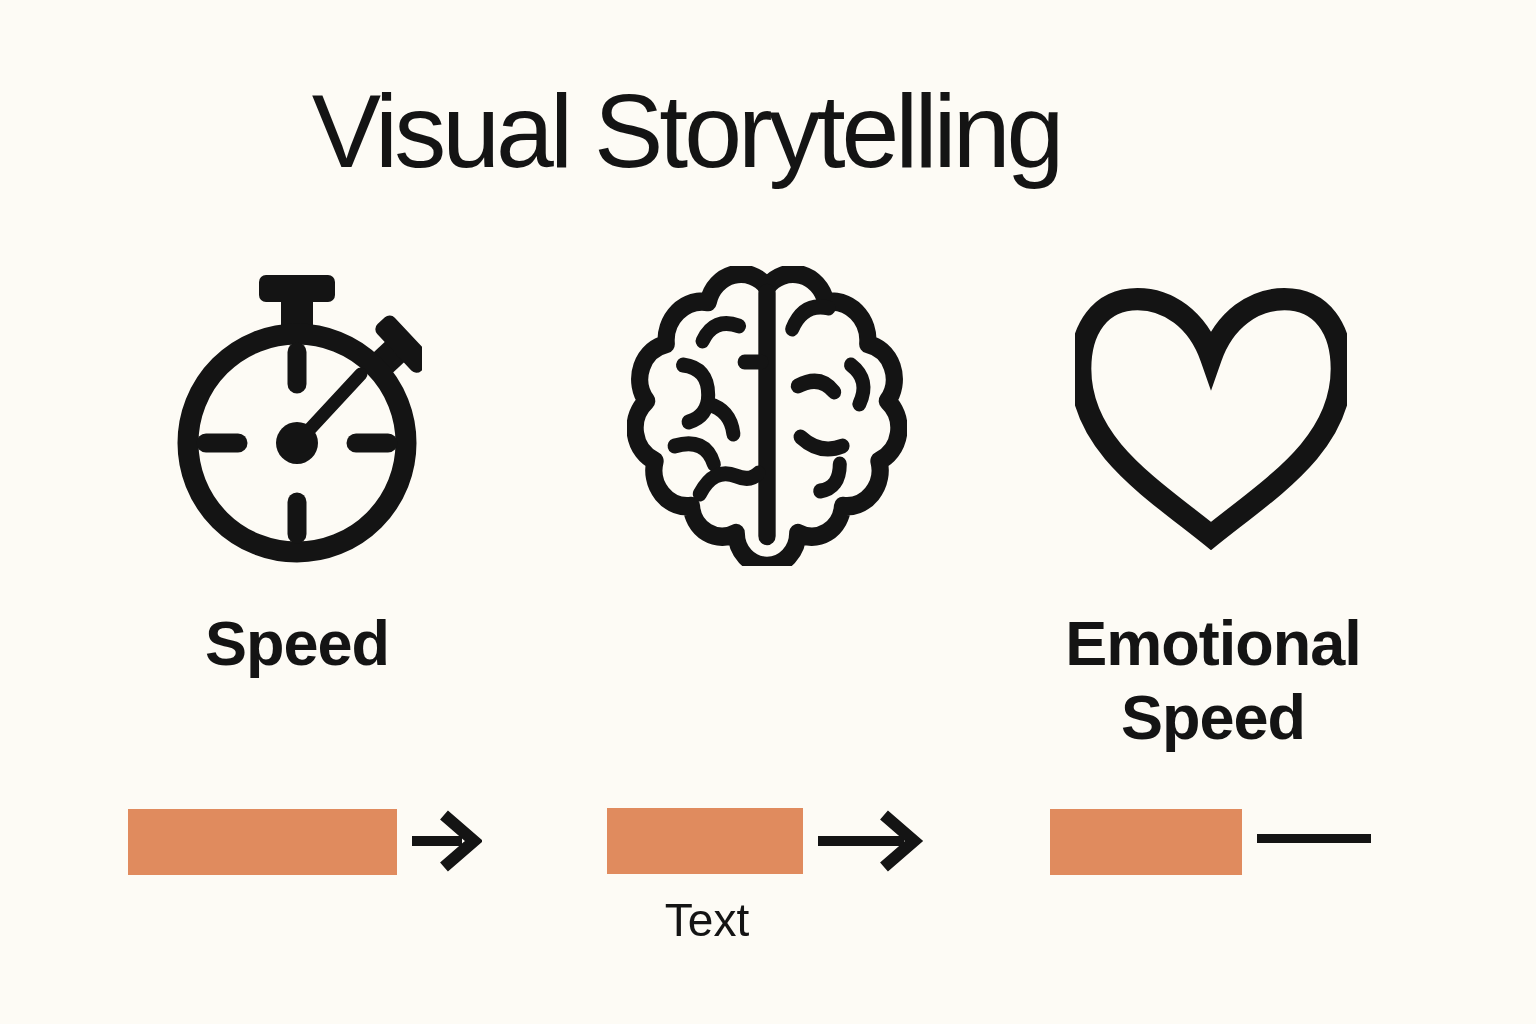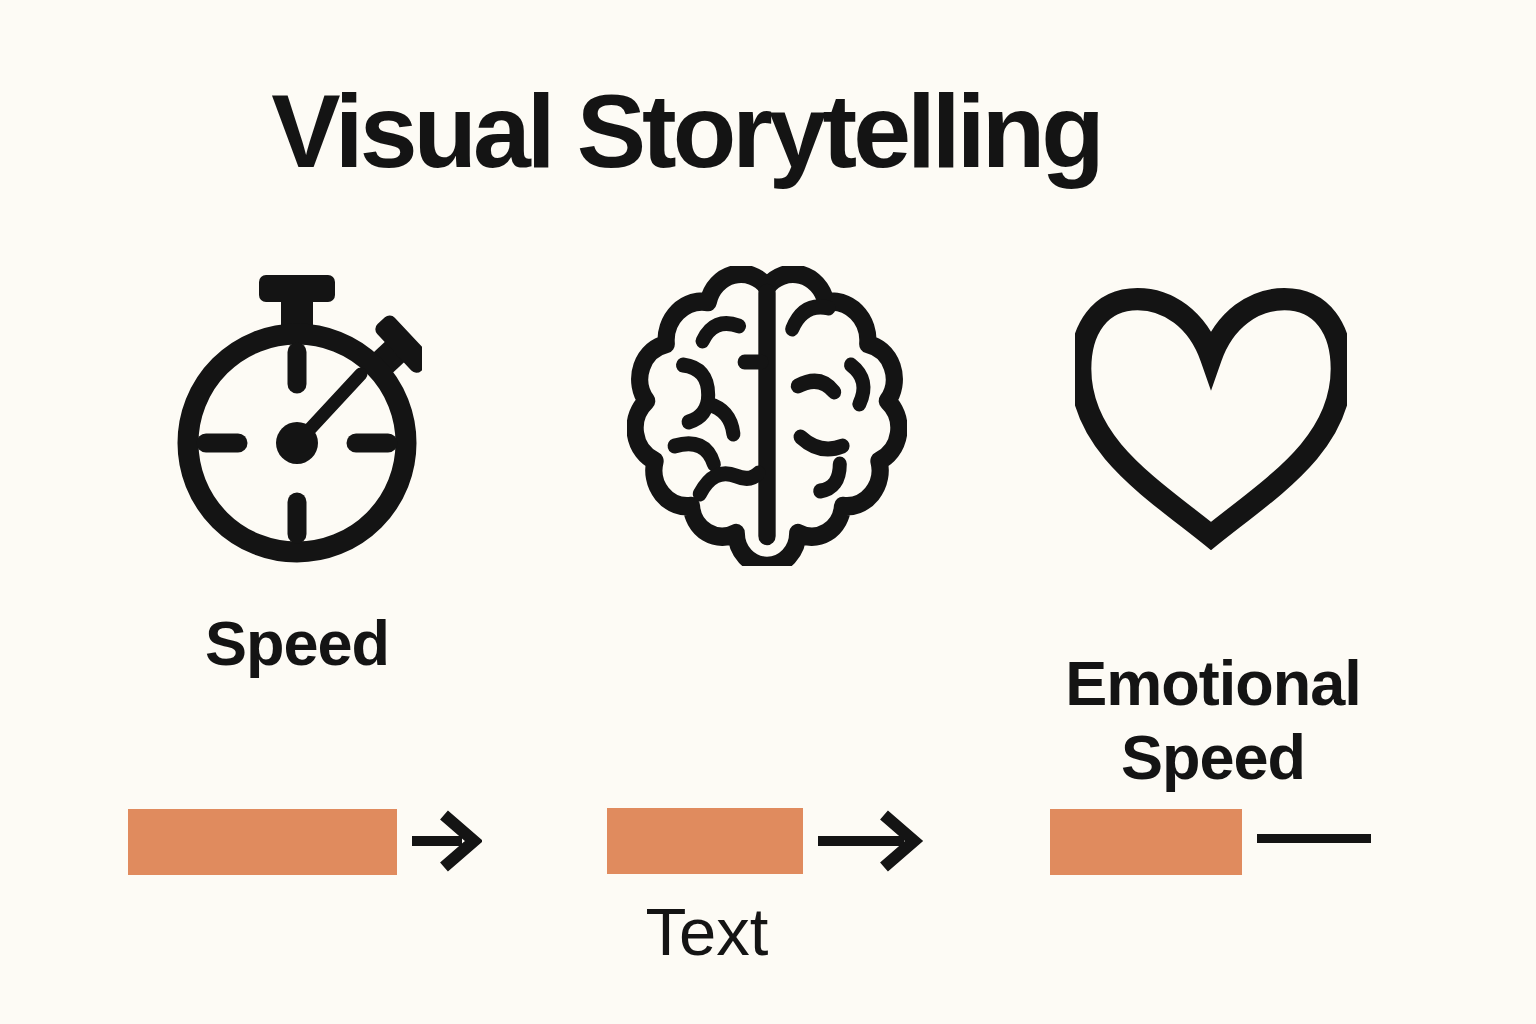--- a/index.html
+++ b/index.html
@@ -6,47 +6,47 @@
     --bg:#FDFBF5; --ink:#141414; --accent:#E08B5E;
   }
   html,body{margin:0;padding:0;}
   body{background:var(--bg);font-family:"Liberation Sans",sans-serif;}
   .stage{
     position:relative;width:1536px;height:1024px;
     background:var(--bg);overflow:hidden;color:var(--ink);
   }
   .title{
     position:absolute;left:0;top:72px;width:1372px;
-    text-align:center;font-size:104px;font-weight:bold;
+    text-align:center;font-size:104px;font-weight:normal;
     letter-spacing:-4px;color:var(--ink);white-space:nowrap;
   }
   .icon-box{position:absolute;}
   .icon-box svg{display:block;width:100%;height:100%;}
   .col-label{
     position:absolute;top:606px;width:440px;text-align:center;
     font-size:63px;font-weight:bold;line-height:74px;
     letter-spacing:-1px;color:var(--ink);
   }
   .label-1{left:77px;}
   .label-2{left:547px;}
-  .label-3{left:993px;margin-top:40px;}
+  .label-3{left:993px;}
   .bar{
     position:absolute;top:809px;height:66px;
     background:var(--accent);
   }
   .bar-1{left:128px;width:269px;}
   .bar-2{left:607px;width:196px;top:808px;}
   .bar-3{left:1050px;width:192px;}
   .connector{position:absolute;}
   .arrow-1{left:410px;top:806px;width:72px;height:70px;}
   .arrow-2{left:816px;top:806px;width:110px;height:70px;}
   .dash-3{left:1257px;top:834px;width:114px;height:9px;background:var(--ink);}
   .caption{
     position:absolute;left:547px;top:893px;width:320px;
-    text-align:center;font-size:67px;font-weight:400;color:var(--ink);
+    text-align:center;font-size:46px;font-weight:400;color:var(--ink);
   }
 </style>
 </head>
 <body>
 
 <div class="stage">
 
   <div class="title">Visual Storytelling</div>
 
   <div class="icon-box" style="left:172px;top:272px;width:250px;height:320px;">

